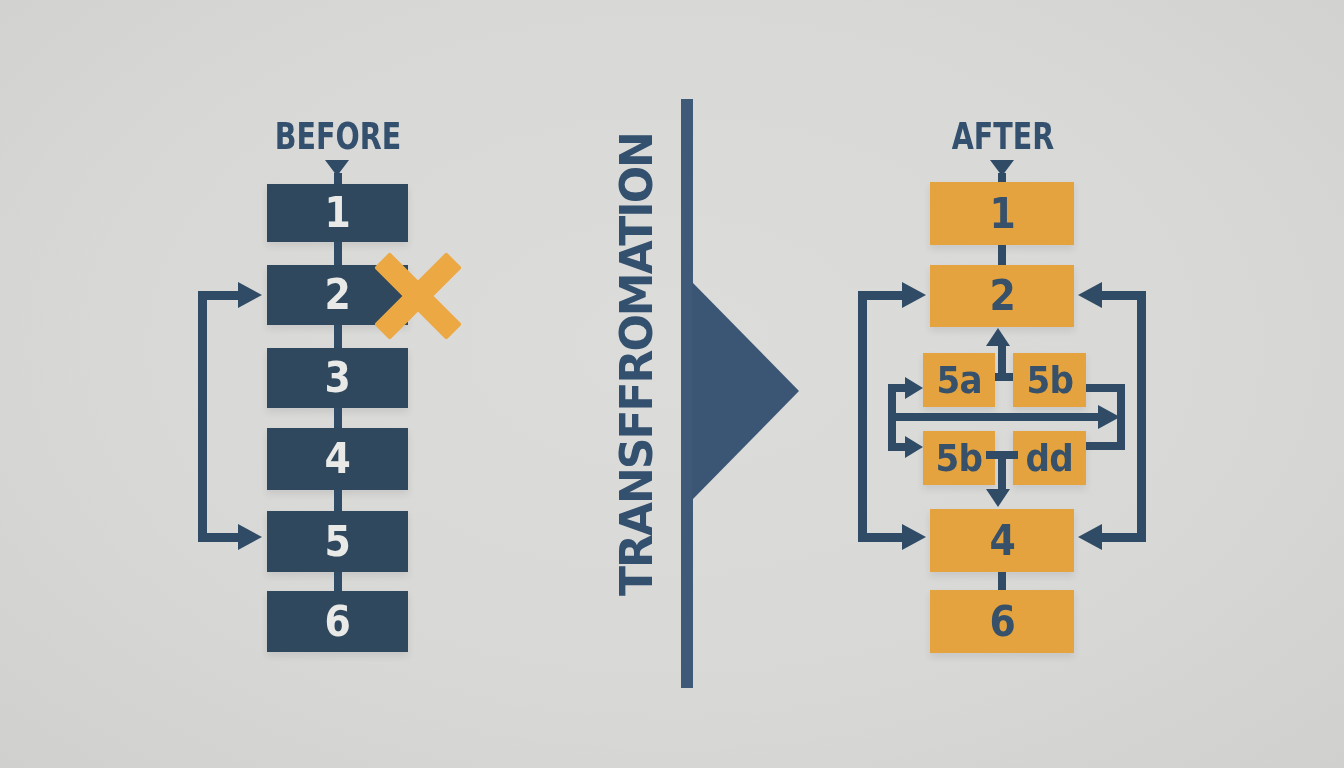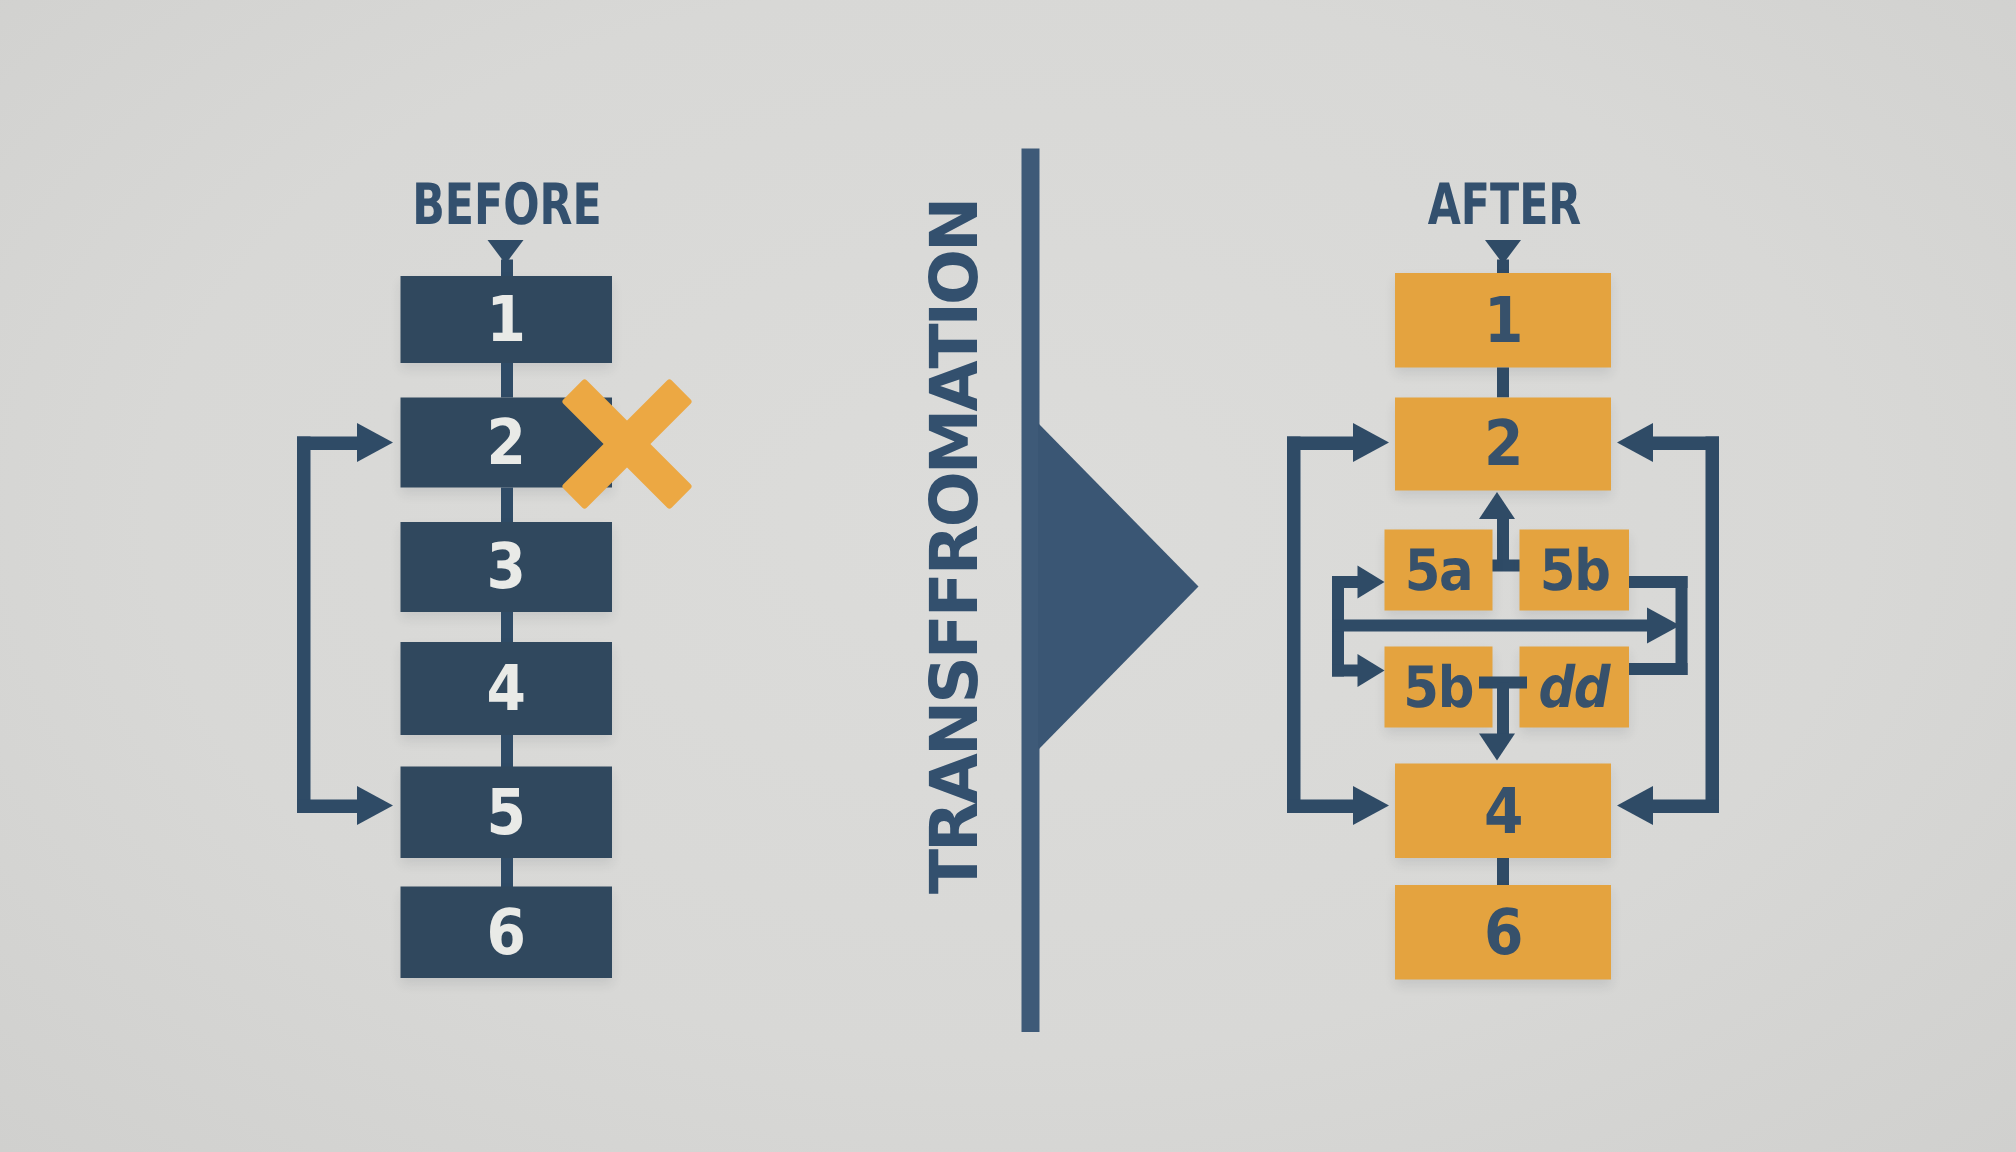--- a/index.html
+++ b/index.html
@@ -137,21 +137,21 @@
 
     <div class="flow-box orange-box" style="left:923px;top:343px;width:72px;height:54px;">
       <span class="box-num box-num-sm dark-txt">5a</span>
     </div>
     <div class="flow-box orange-box" style="left:1013px;top:343px;width:73px;height:54px;">
       <span class="box-num box-num-sm dark-txt">5b</span>
     </div>
     <div class="flow-box orange-box" style="left:923px;top:421px;width:72px;height:54px;">
       <span class="box-num box-num-sm dark-txt">5b</span>
     </div>
-    <div class="flow-box orange-box" style="left:1013px;top:421px;width:73px;height:54px;font-style:italic;">
+    <div class="flow-box orange-box" style="left:1013px;top:421px;width:73px;height:54px;">
       <span class="box-num box-num-sm dark-txt">dd</span>
     </div>
 
     <div>
       <div class="line" style="left:888px;top:374px;width:8px;height:67px;"></div>
       <div class="line" style="left:888px;top:374px;width:18px;height:8px;"></div>
       <div class="ah ah-r-sm" style="left:905px;top:367px;"></div>
       <div class="line" style="left:888px;top:433px;width:18px;height:8px;"></div>
       <div class="ah ah-r-sm" style="left:905px;top:426px;"></div>
     </div>

